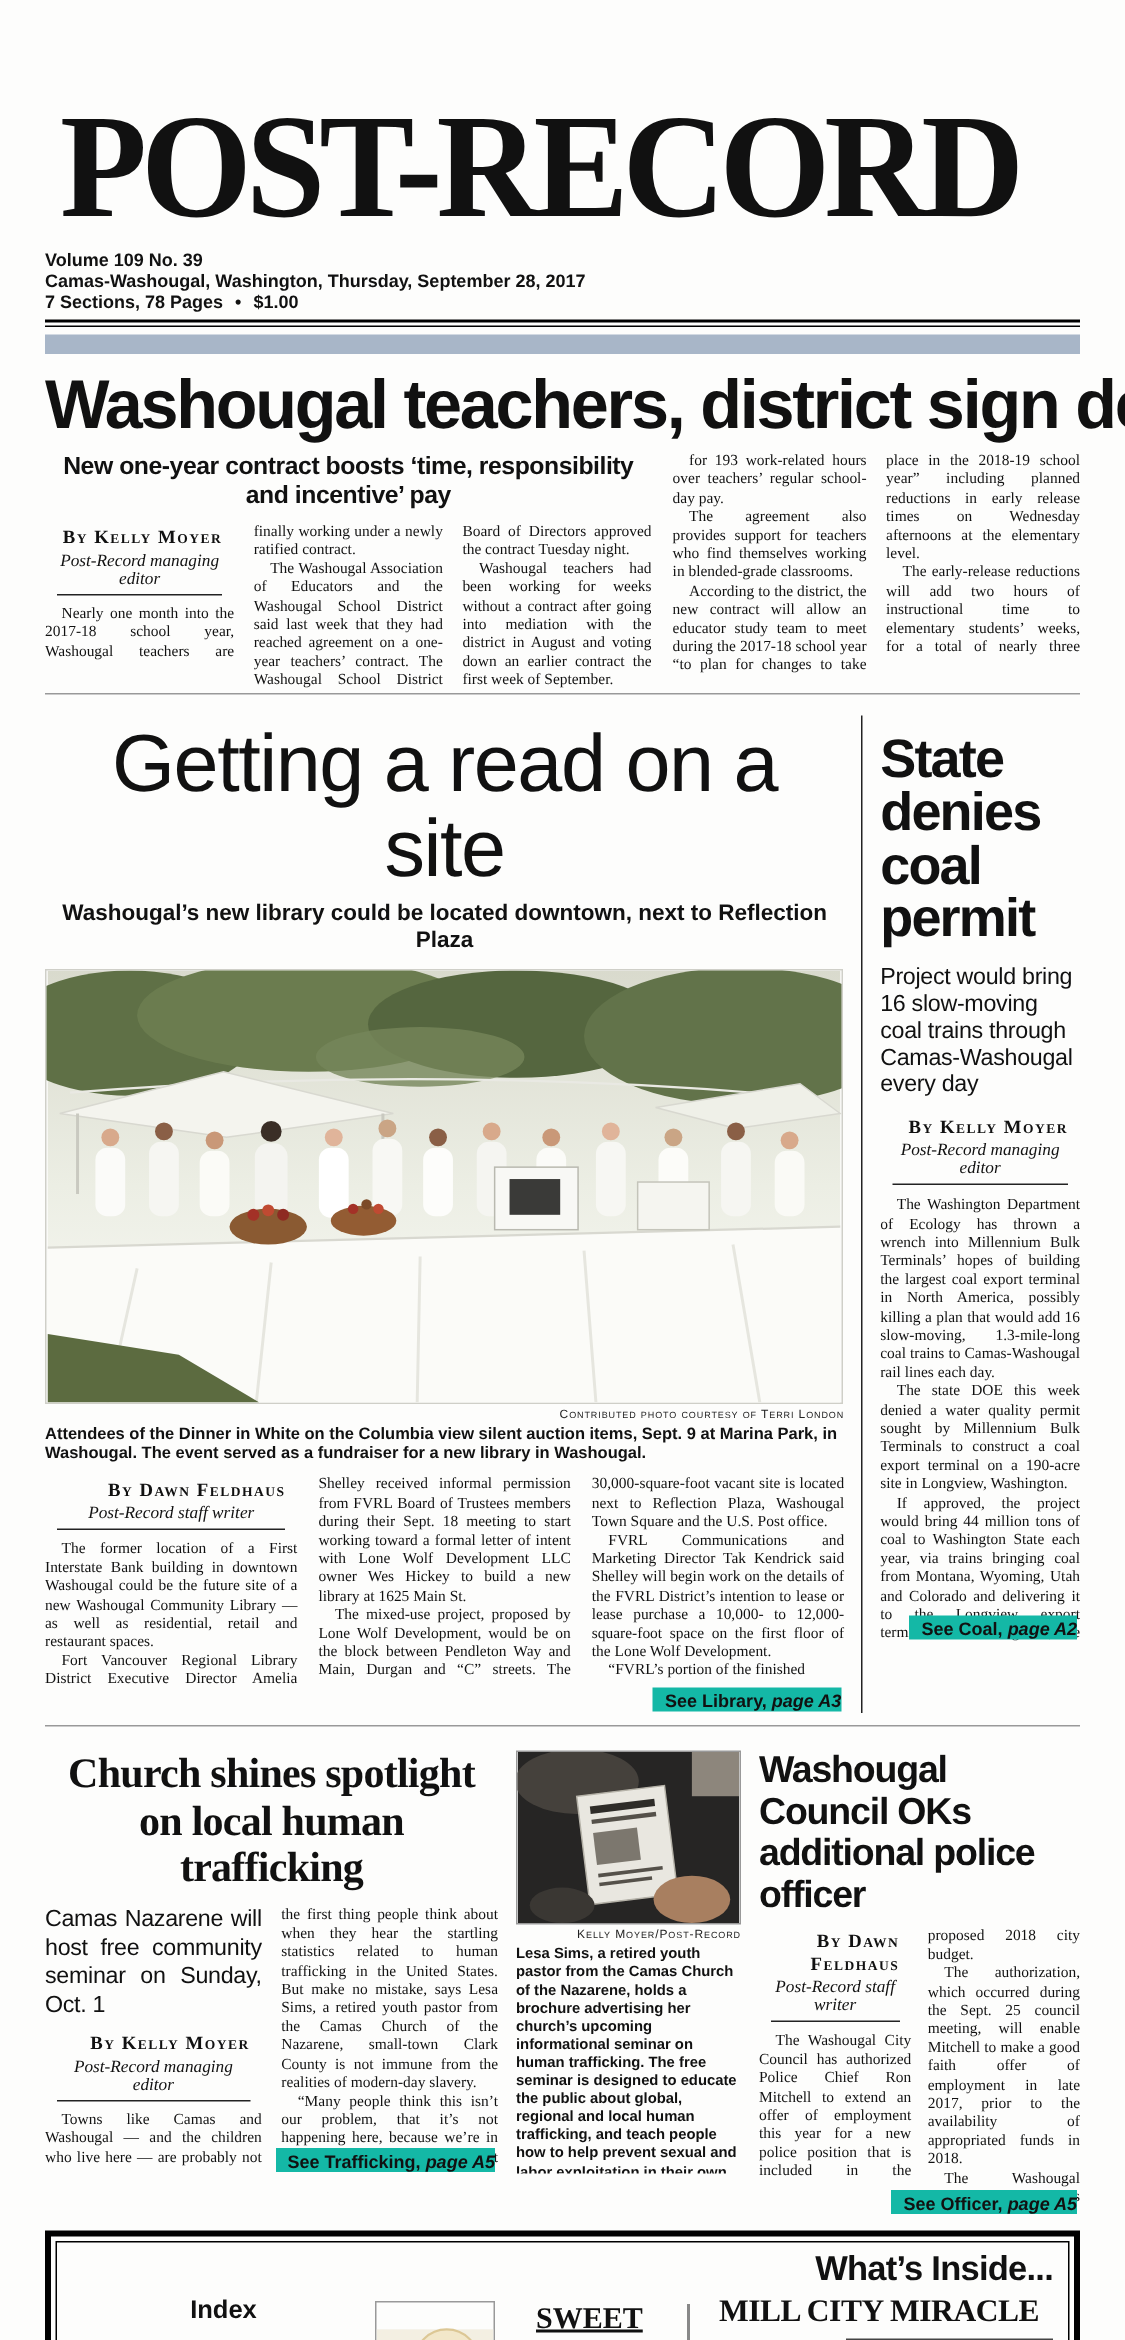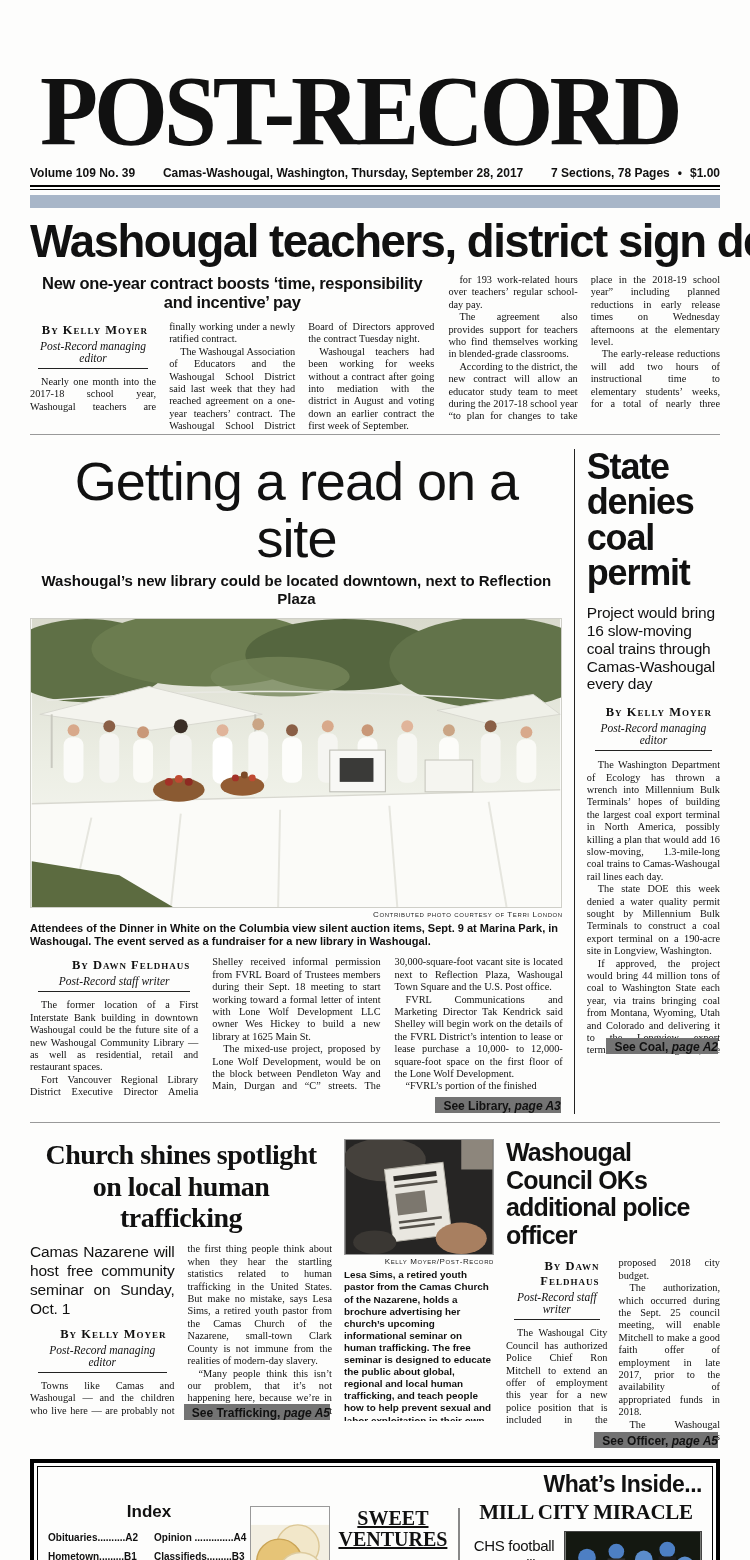--- a/index.html
+++ b/index.html
@@ -4,33 +4,33 @@
 <style>
   * { margin:0; padding:0; box-sizing:border-box; }
   html,body { width:750px; height:1560px; background:#fdfdfc; overflow:hidden;
               font-family:"Liberation Serif", serif; color:#111; }
   .page { width:750px; height:1560px; padding:0 30px; position:relative; }
 
   
   .masthead { position:relative; height:132px; margin-top:28px; }
   .kicker { position:absolute; top:12px; left:102px; font:bold 27px/1 "Liberation Serif", serif; letter-spacing:2px; }
   .mast-title { position:absolute; top:34px; left:10px; font:bold 95px/1 "Liberation Serif", serif; letter-spacing:-4px; transform:scaleY(1.04); transform-origin:top left; white-space:nowrap; }
-  .volume-row { display:flex; justify-content:space-between; align-items:baseline; font:bold 12px "Liberation Sans", sans-serif; margin-top:6px; }
+  .volume-row { display:flex; justify-content:flex-end; align-items:baseline; font:bold 12px "Liberation Sans", sans-serif; margin-top:6px;flex-direction:column; }
   .volume-right { display:flex; gap:8px; align-items:baseline; }
   .rule-heavy { border-top:2.5px solid #000; margin-top:5px; }
   .rule-thin  { border-top:1px solid #000; margin-top:2px; }
   .band { height:13px; background:var(--band,#a8b6c8); margin-top:5px; }
 
   
   .byline-block { text-align:center; border-bottom:1.5px solid #222; padding-bottom:4px; margin:2px 8px 7px; break-inside:avoid; }
   .byline-name { font:bold 12.5px "Liberation Serif", serif; font-variant:small-caps; letter-spacing:1px;text-align:right; }
   .byline-title { font:italic 11.5px "Liberation Serif", serif; margin-top:2px; }
   .cols p { text-indent:11px; margin:0; }
   .bodytext { font-size:10.3px; line-height:12.4px; text-align:justify; }
-  .jump { position:absolute; right:2px; bottom:1px; background:#737373; font:bold 12px "Liberation Sans", sans-serif; padding:2px 0 0 8px; }
+  .jump { position:absolute; right:2px; bottom:1px; background:#14b8a6; font:bold 12px "Liberation Sans", sans-serif; padding:2px 0 0 8px; }
   .jump .pg { font-style:italic; }
   .sect-rule { border-top:1px solid #999; }
 
   
   .teachers { margin-top:10px; }
   .t-headline { font:bold 46px/1 "Liberation Sans", sans-serif; letter-spacing:-1.5px; transform:scaleX(0.99); transform-origin:left; white-space:nowrap; }
   .t-body { display:flex; gap:14px; margin-top:10px; height:160px; overflow:hidden; }
   .t-left { width:405px; }
   .t-subhead { font:bold 16.5px/1.15 "Liberation Sans", sans-serif; letter-spacing:-0.3px; margin-bottom:9px;text-align:center; }
   .t-cols3 { column-count:3; column-gap:13px; height:112px; overflow:hidden; }
@@ -41,21 +41,21 @@
   .mid-left { width:540px; position:relative; }
   .lib-headline { font:400 54px/1.05 "Liberation Sans", sans-serif; letter-spacing:-1px; text-align:center; margin-top:4px; }
   .lib-subhead { font:600 15px/1.2 "Liberation Sans", sans-serif; text-align:center; margin-top:6px; }
   .lib-photo { display:block; margin:10px auto 0; border:1px solid #cfcfc8; }
   .credit { font:8px "Liberation Sans", sans-serif; font-variant:small-caps; letter-spacing:.6px; text-align:right; color:#222; margin-top:2px; }
   .lib-caption { font:bold 11px/13px "Liberation Sans", sans-serif; margin-top:3px; }
   .lib-colwrap { position:relative; margin-top:8px; }
   .lib-cols { column-count:3; column-gap:14px; height:158px; overflow:hidden; }
 
   .mid-rail { width:148px; margin-left:11px; padding-left:12px; border-left:1px solid #222; position:relative; }
-  .coal-headline { font:bold 36px/0.98 "Liberation Sans", sans-serif; letter-spacing:-1.2px; }
+  .coal-headline { font:bold 36px/0.98 "Liberation Sans", sans-serif; letter-spacing:-1.2px;margin-top:11px; }
   .coal-subhead { font:400 15.5px/1.15 "Liberation Sans", sans-serif; letter-spacing:-0.2px; margin-top:14px; }
   .coal-bodywrap { position:relative; margin-top:8px; }
   .coal-body { height:296px; overflow:hidden; }
 
   
   .bottom { display:flex; margin-top:8px; padding-top:8px; gap:12px; }
   .traf { width:302px; }
   .traf-headline { font:bold 28px/1.12 "Liberation Serif", serif; text-align:center; letter-spacing:-0.5px; }
   .traf-colwrap { position:relative; margin-top:10px; }
   .traf-cols { column-count:2; column-gap:13px; height:178px; overflow:hidden; }

